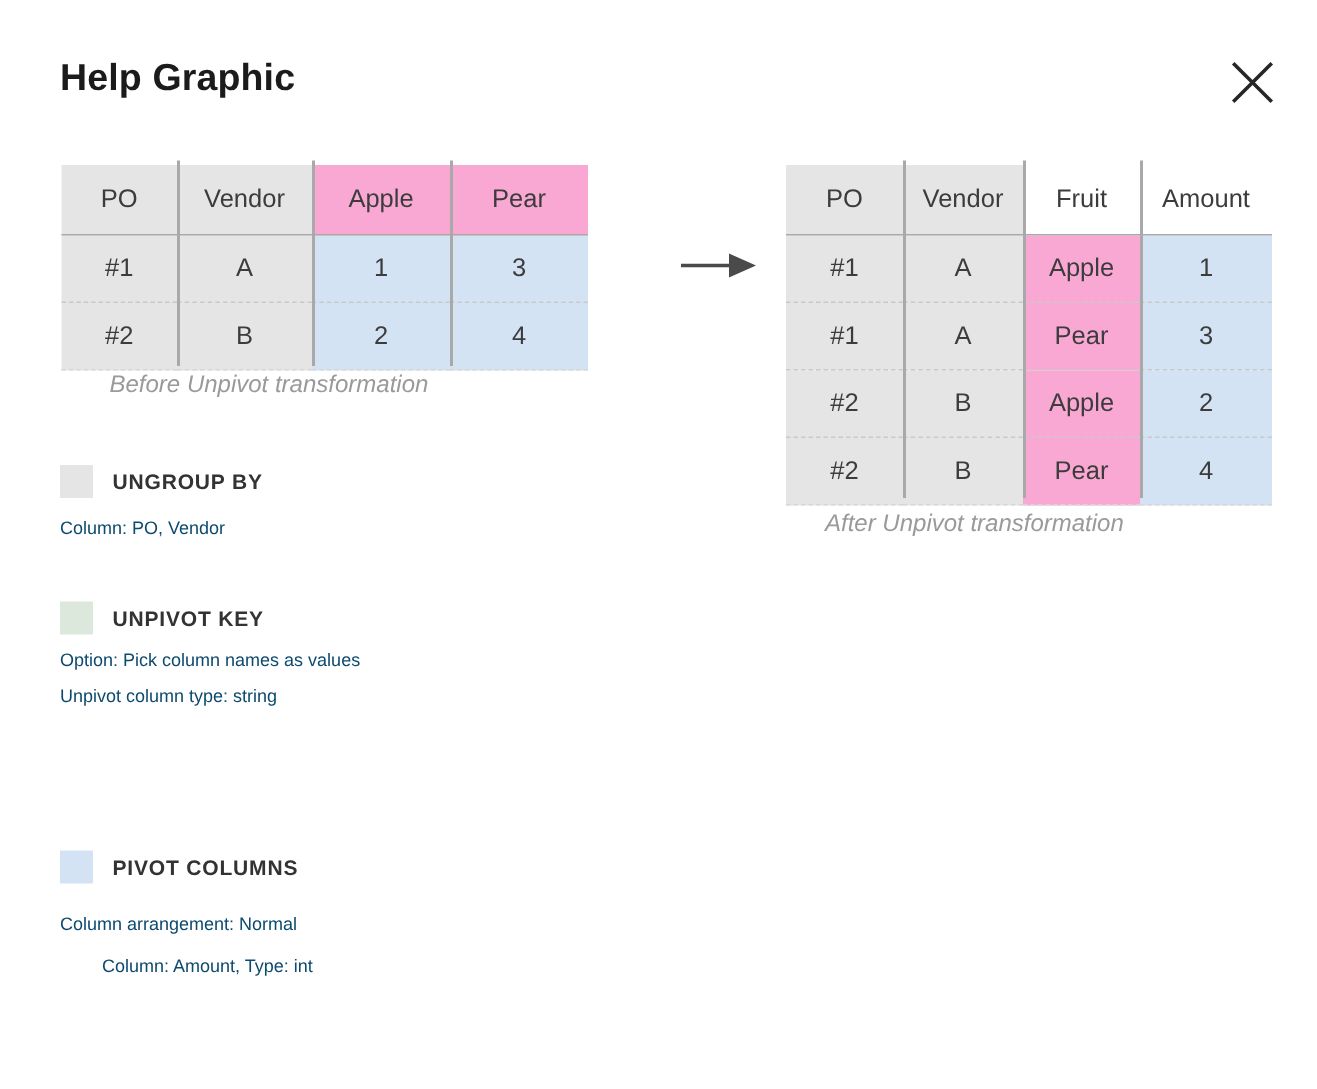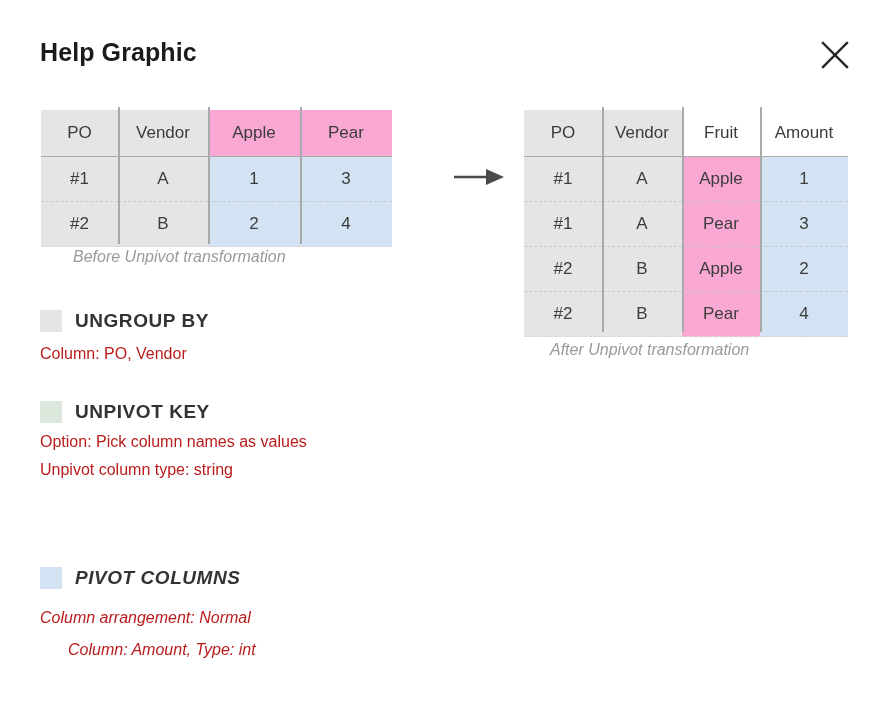--- a/index.html
+++ b/index.html
@@ -109,29 +109,29 @@
     align-items: center;
     height: 22px;
   }
   .legend-swatch {
     width: 22px;
     height: 22px;
     flex: 0 0 22px;
   }
   .legend-title {
     margin-left: 13px;
-    font-size: 19px;
+    font-size: 14px;
     font-weight: bold;
     letter-spacing: 0.55px;
     color: #333333;
     white-space: nowrap;
   }
   .legend-line {
-    font-size: 16px;
-    color: #b91c1c;
+    font-size: 12px;
+    color: #0c4a6e;
     white-space: nowrap;
   }
 </style>
 </head>
 <body>
 
 <div id="page-title">Help Graphic</div>
 
 <button id="close-button" aria-label="Close">
   <span>
@@ -241,20 +241,20 @@
 
 <div class="legend-block" id="legend-1" style="top:401px;">
   <div class="legend-head">
     <span class="legend-swatch" style="background: rgb(221, 232, 221);"></span>
     <span class="legend-title">UNPIVOT KEY</span>
   </div>
   <div class="legend-line" style="margin-top:10px;">Option: Pick column names as values</div>
   <div class="legend-line" style="margin-top:10px;">Unpivot column type: string</div>
 </div>
 
-<div class="legend-block" id="legend-2" style="top:567px;font-style:italic;">
+<div class="legend-block" id="legend-2" style="top:567px;">
   <div class="legend-head">
     <span class="legend-swatch" style="background: rgb(211, 227, 243);"></span>
     <span class="legend-title">PIVOT COLUMNS</span>
   </div>
   <div class="legend-line" style="margin-top:20px;">Column arrangement: Normal</div>
   <div class="legend-line" style="margin-top:14px;margin-left:28px;">Column: Amount, Type: int</div>
 </div>
 
 </body></html>

